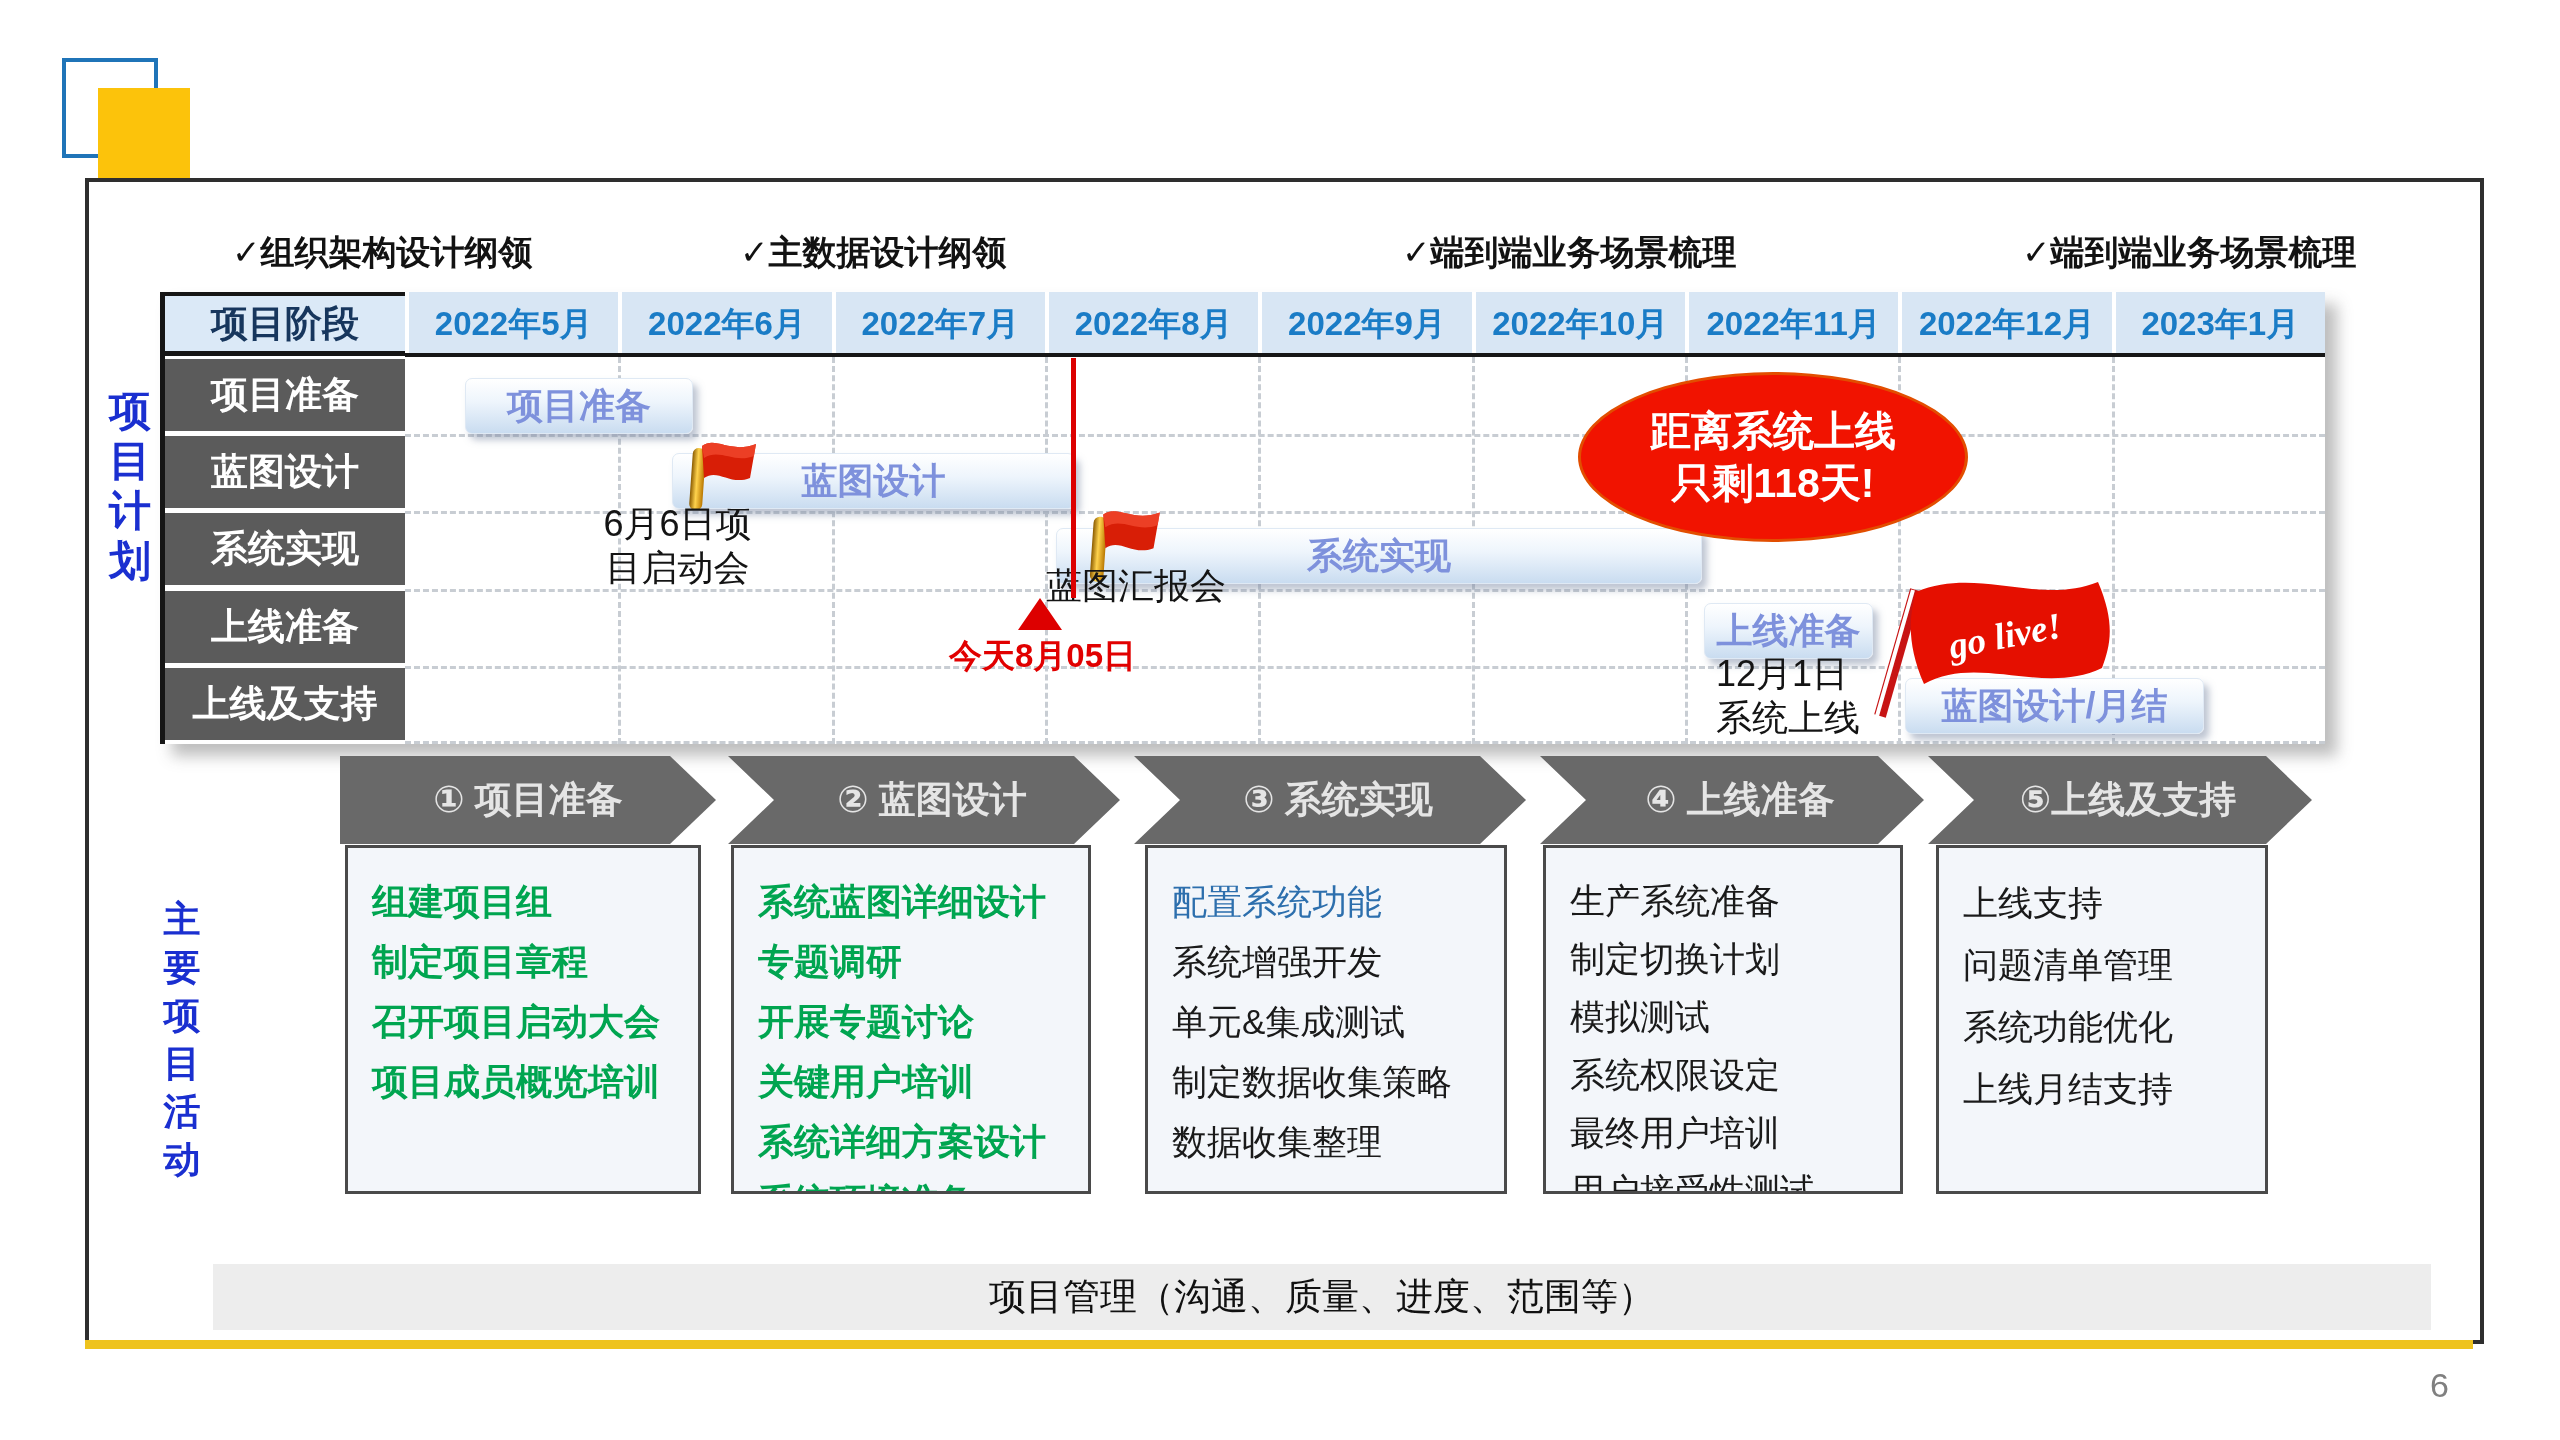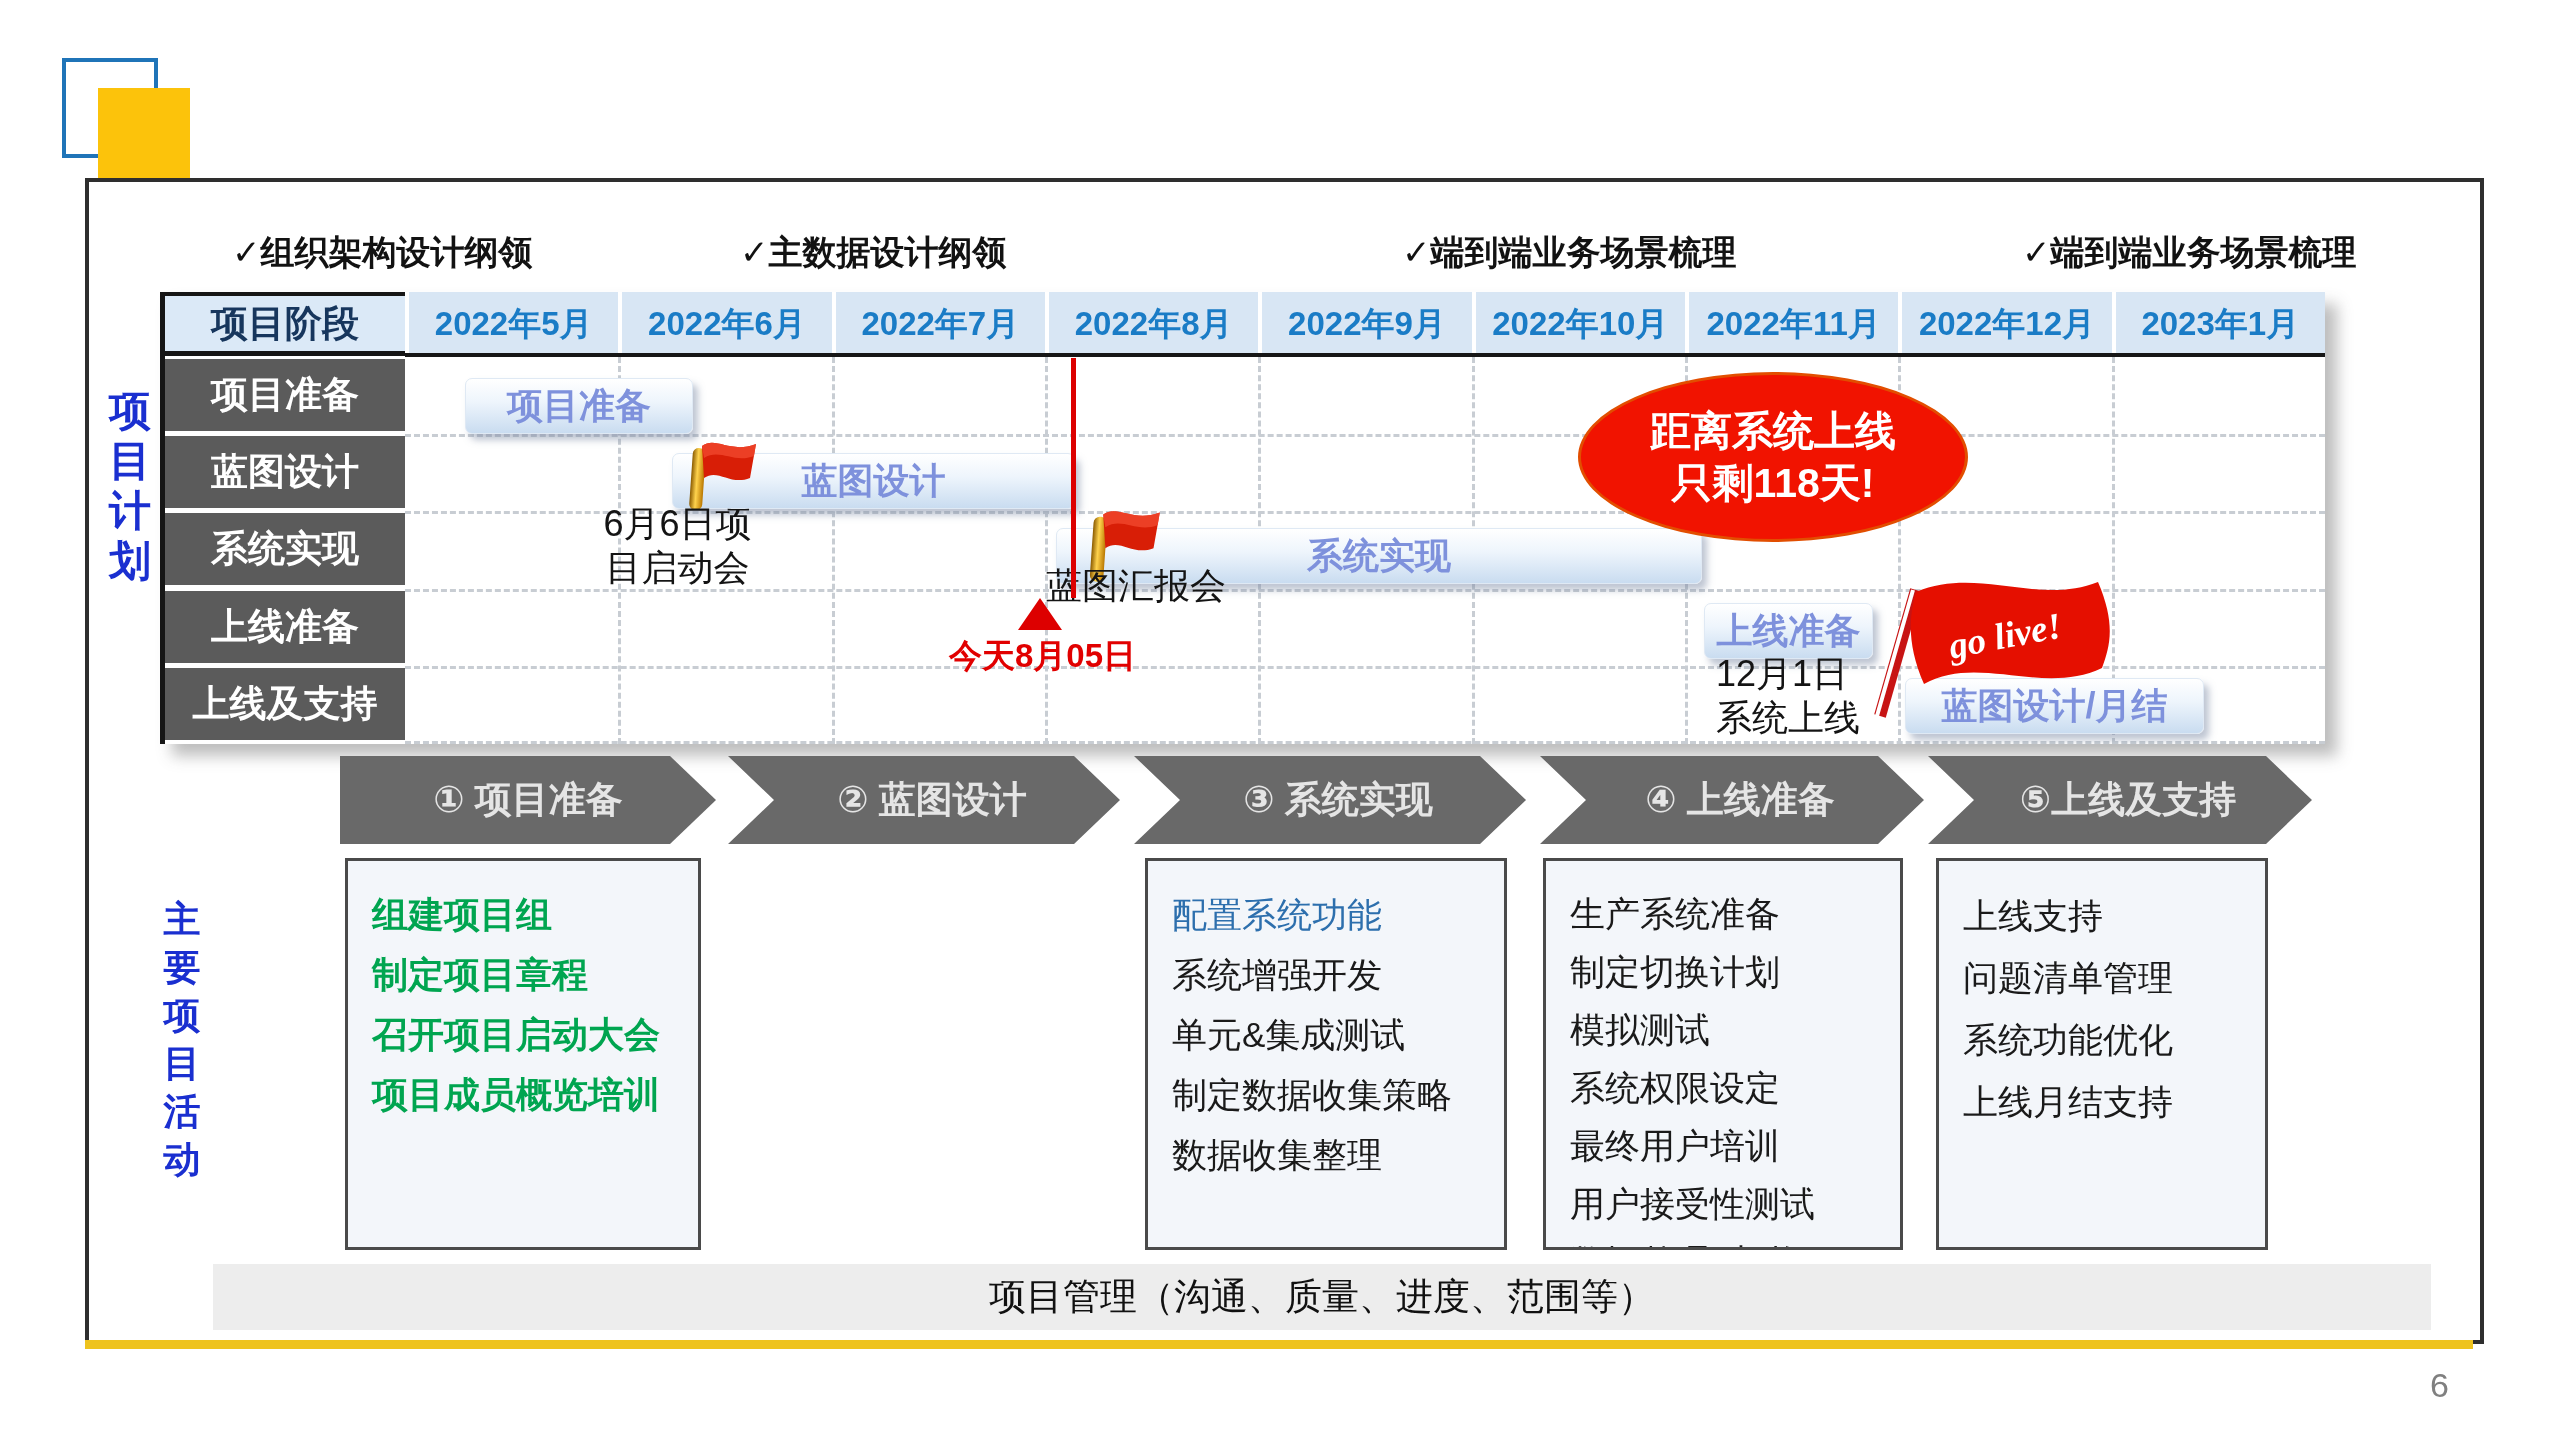--- a/index.html
+++ b/index.html
@@ -64,22 +64,22 @@
 
   
   .chev{position:absolute;top:756px;height:88px;background:#696969;
         display:flex;align-items:center;justify-content:center;
         color:#e5e5e5;font-weight:bold;font-size:37px;white-space:nowrap;
         clip-path:polygon(0 0,calc(100% - 46px) 0,100% 50%,calc(100% - 46px) 100%,0 100%,46px 50%);
         padding-left:16px;box-sizing:border-box;}
   .chev.first{clip-path:polygon(0 0,calc(100% - 46px) 0,100% 50%,calc(100% - 46px) 100%,0 100%);padding-left:0;}
 
   
-  .abox{position:absolute;top:845px;height:392px;box-sizing:border-box;background:#f3f6fa;
-        border:3px solid #4a4a4a;padding:24px 6px 0 24px;overflow:hidden;margin-top:13px;}
+  .abox{position:absolute;top:845px;height:349px;box-sizing:border-box;background:#f3f6fa;
+        border:3px solid #4a4a4a;padding:24px 6px 0 24px;overflow:hidden;}
   .abox .item{font-size:35px;line-height:60px;color:#1a1a1a;white-space:nowrap;}
   .abox.green .item{color:#00a550;font-weight:bold;line-height:60px;font-size:36px;}
   .abox .item.blue{color:#2d6fad;}
   .abox.tight .item{line-height:58px;}
   .abox.loose .item{line-height:62px;}
 
   
   .footer-bar{left:213px;top:1264px;width:2218px;height:66px;background:#ededed;
         display:flex;align-items:center;justify-content:center;font-size:37px;color:#111;}
   .page-num{left:2430px;top:1366px;font-size:34px;color:#808080;}
@@ -226,20 +226,28 @@
   <div class="chev" style="left:1928px;width:384px">
     <span>⑤上线及支持</span>
     </div>
 
   <div class="abox green" style="left:345px;width:356px">
     <div class="item">组建项目组</div>
     <div class="item">制定项目章程</div>
     <div class="item">召开项目启动大会</div>
     <div class="item">项目成员概览培训</div>
   </div>
+  <div class="abox green" style="left:731px;width:360px">
+    <div class="item">系统蓝图详细设计</div>
+    <div class="item">专题调研</div>
+    <div class="item">开展专题讨论</div>
+    <div class="item">关键用户培训</div>
+    <div class="item">系统详细方案设计</div>
+    <div class="item">系统环境准备</div>
+  </div>
   <div class="abox" style="left:1145px;width:362px">
     <div class="item blue">配置系统功能</div>
     <div class="item">系统增强开发</div>
     <div class="item">单元&amp;集成测试</div>
     <div class="item">制定数据收集策略</div>
     <div class="item">数据收集整理</div>
   </div>
   <div class="abox tight" style="left:1543px;width:360px">
     <div class="item">生产系统准备</div>
     <div class="item">制定切换计划</div>

